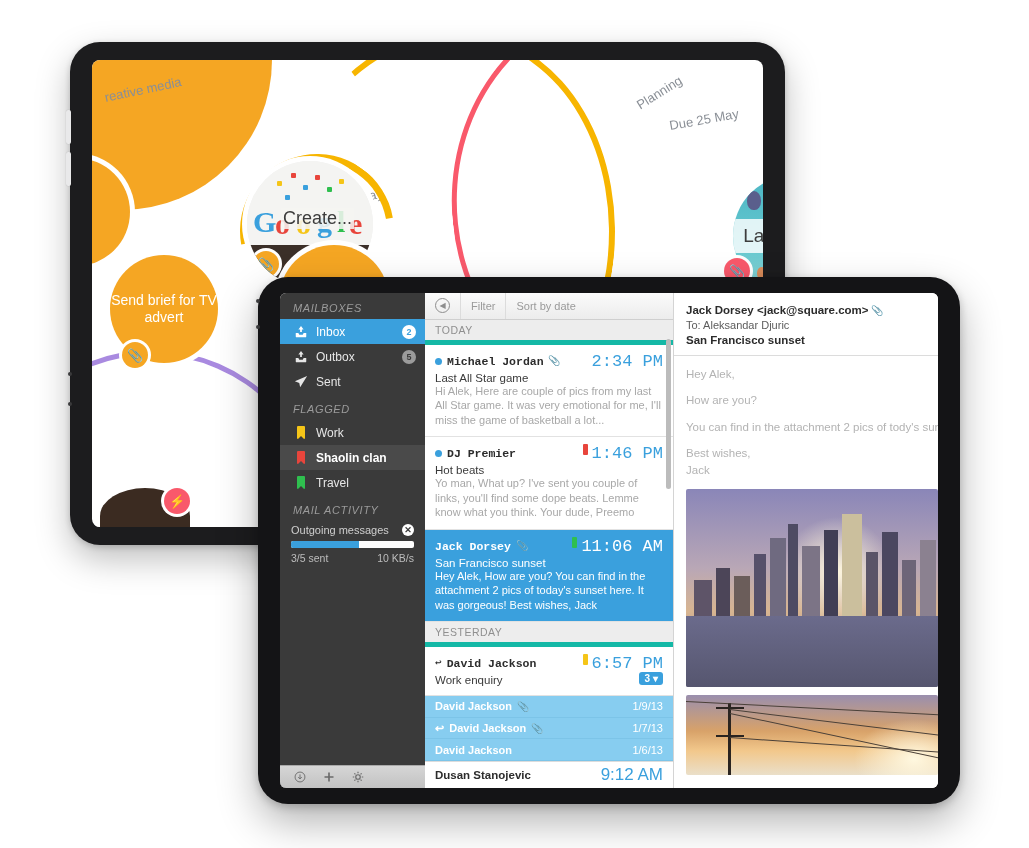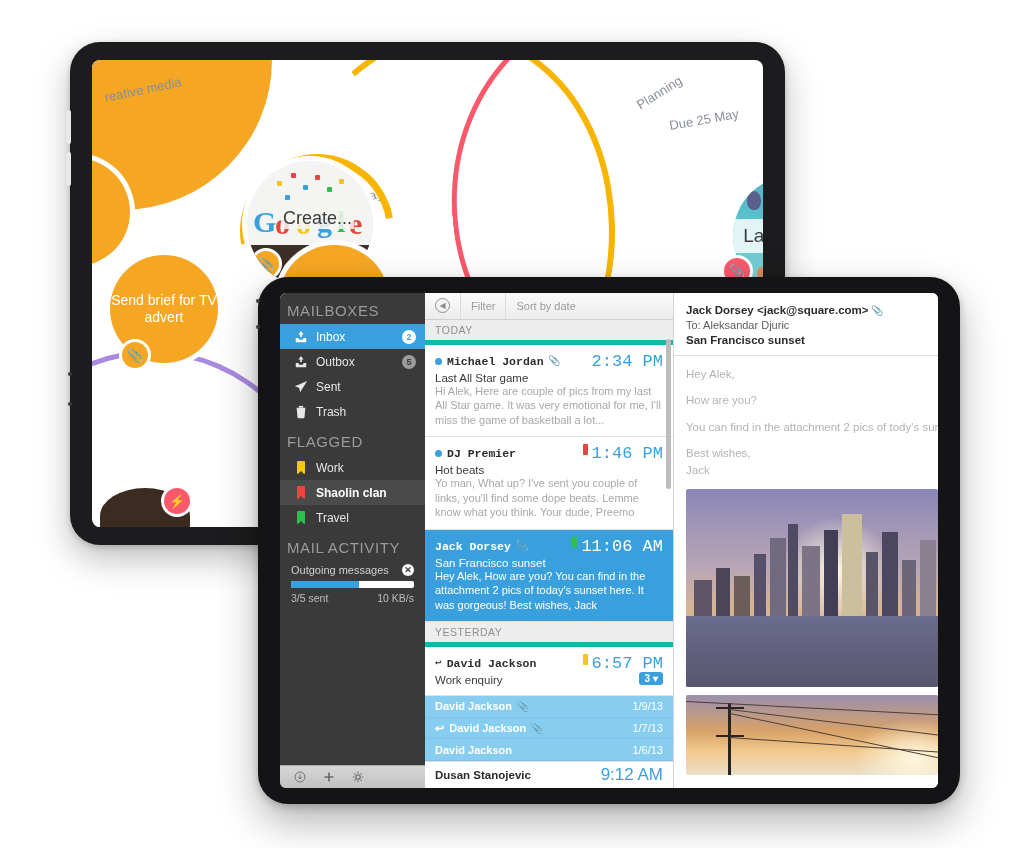--- a/index.html
+++ b/index.html
@@ -57,21 +57,21 @@
 
   
   #front-tablet{position:absolute;left:258px;top:277px;width:702px;height:527px;
     background:#141416;border-radius:30px;
     box-shadow:0 18px 40px rgba(0,0,0,.30), 0 3px 8px rgba(0,0,0,.2);}
   #front-tablet .screen{position:absolute;left:22px;top:16px;right:22px;bottom:16px;
     background:#fff;border-radius:6px;overflow:hidden;display:flex;}
 
   
   #sidebar{width:145px;background:#3a3a3a;display:flex;flex-direction:column;flex:0 0 145px;}
-  .side-head{color:#9b9b9b;font-size:15px;letter-spacing:.6px;padding:9px 0 5px 7px;}
+  .side-head{color:#9b9b9b;font-size:11px;letter-spacing:.6px;padding:9px 0 5px 13px;font-style:italic;}
   .side-item{height:25px;display:flex;align-items:center;padding:0 9px 0 13px;
     color:#e6e6e6;font-size:12px;gap:8px;}
   .side-item.sel-blue{background:#3aa0dd;color:#fff;}
   .side-item.sel-grey{background:#4a4a4a;color:#fff;font-weight:bold;}
   .si-ico{width:15px;height:15px;display:inline-flex;align-items:center;justify-content:center;flex:0 0 15px;}
   .si-label{flex:1;}
   .badge-c{width:14px;height:14px;border-radius:50%;background:#ffffff;color:#3a3a3a;
     font-size:9px;display:flex;align-items:center;justify-content:center;font-weight:bold;}
   .side-item.sel-blue .badge-c{background:#fff;color:#3aa0dd;}
   .side-item .badge-c.grey{background:#9b9b9b;color:#3a3a3a;}
@@ -269,29 +269,20 @@
 
       <div class="side-item">
         <span class="si-ico">
           <svg width="14" height="14" viewBox="0 0 16 16">
               <path d="M15 1 L1 7 l5 2 1 5 2.5-4 L15 1 Z" fill="#e6e6e6"></path>
             </svg>
         </span>
         <span class="si-label">Sent</span>
       </div>
 
-      <div class="side-item">
-        <span class="si-ico">
-          <svg width="12" height="14" viewBox="0 0 12 16">
-              <path d="M1 3 h10 l-1 11 a1 1 0 01-1 1 H3 a1 1 0 01-1-1 Z" fill="#e6e6e6"></path>
-              <rect x="3.5" y="1" width="5" height="2" fill="#e6e6e6"></rect>
-            </svg>
-        </span>
-        <span class="si-label">Trash</span>
-      </div>
 
       <div class="side-head">FLAGGED</div>
 
       <div class="side-item">
         <span class="si-ico">
             <i class="flagmark" style="background:#f5c518;"></i>
           </span>
         <span class="si-label">Work</span>
       </div>
       <div class="side-item sel-grey">

